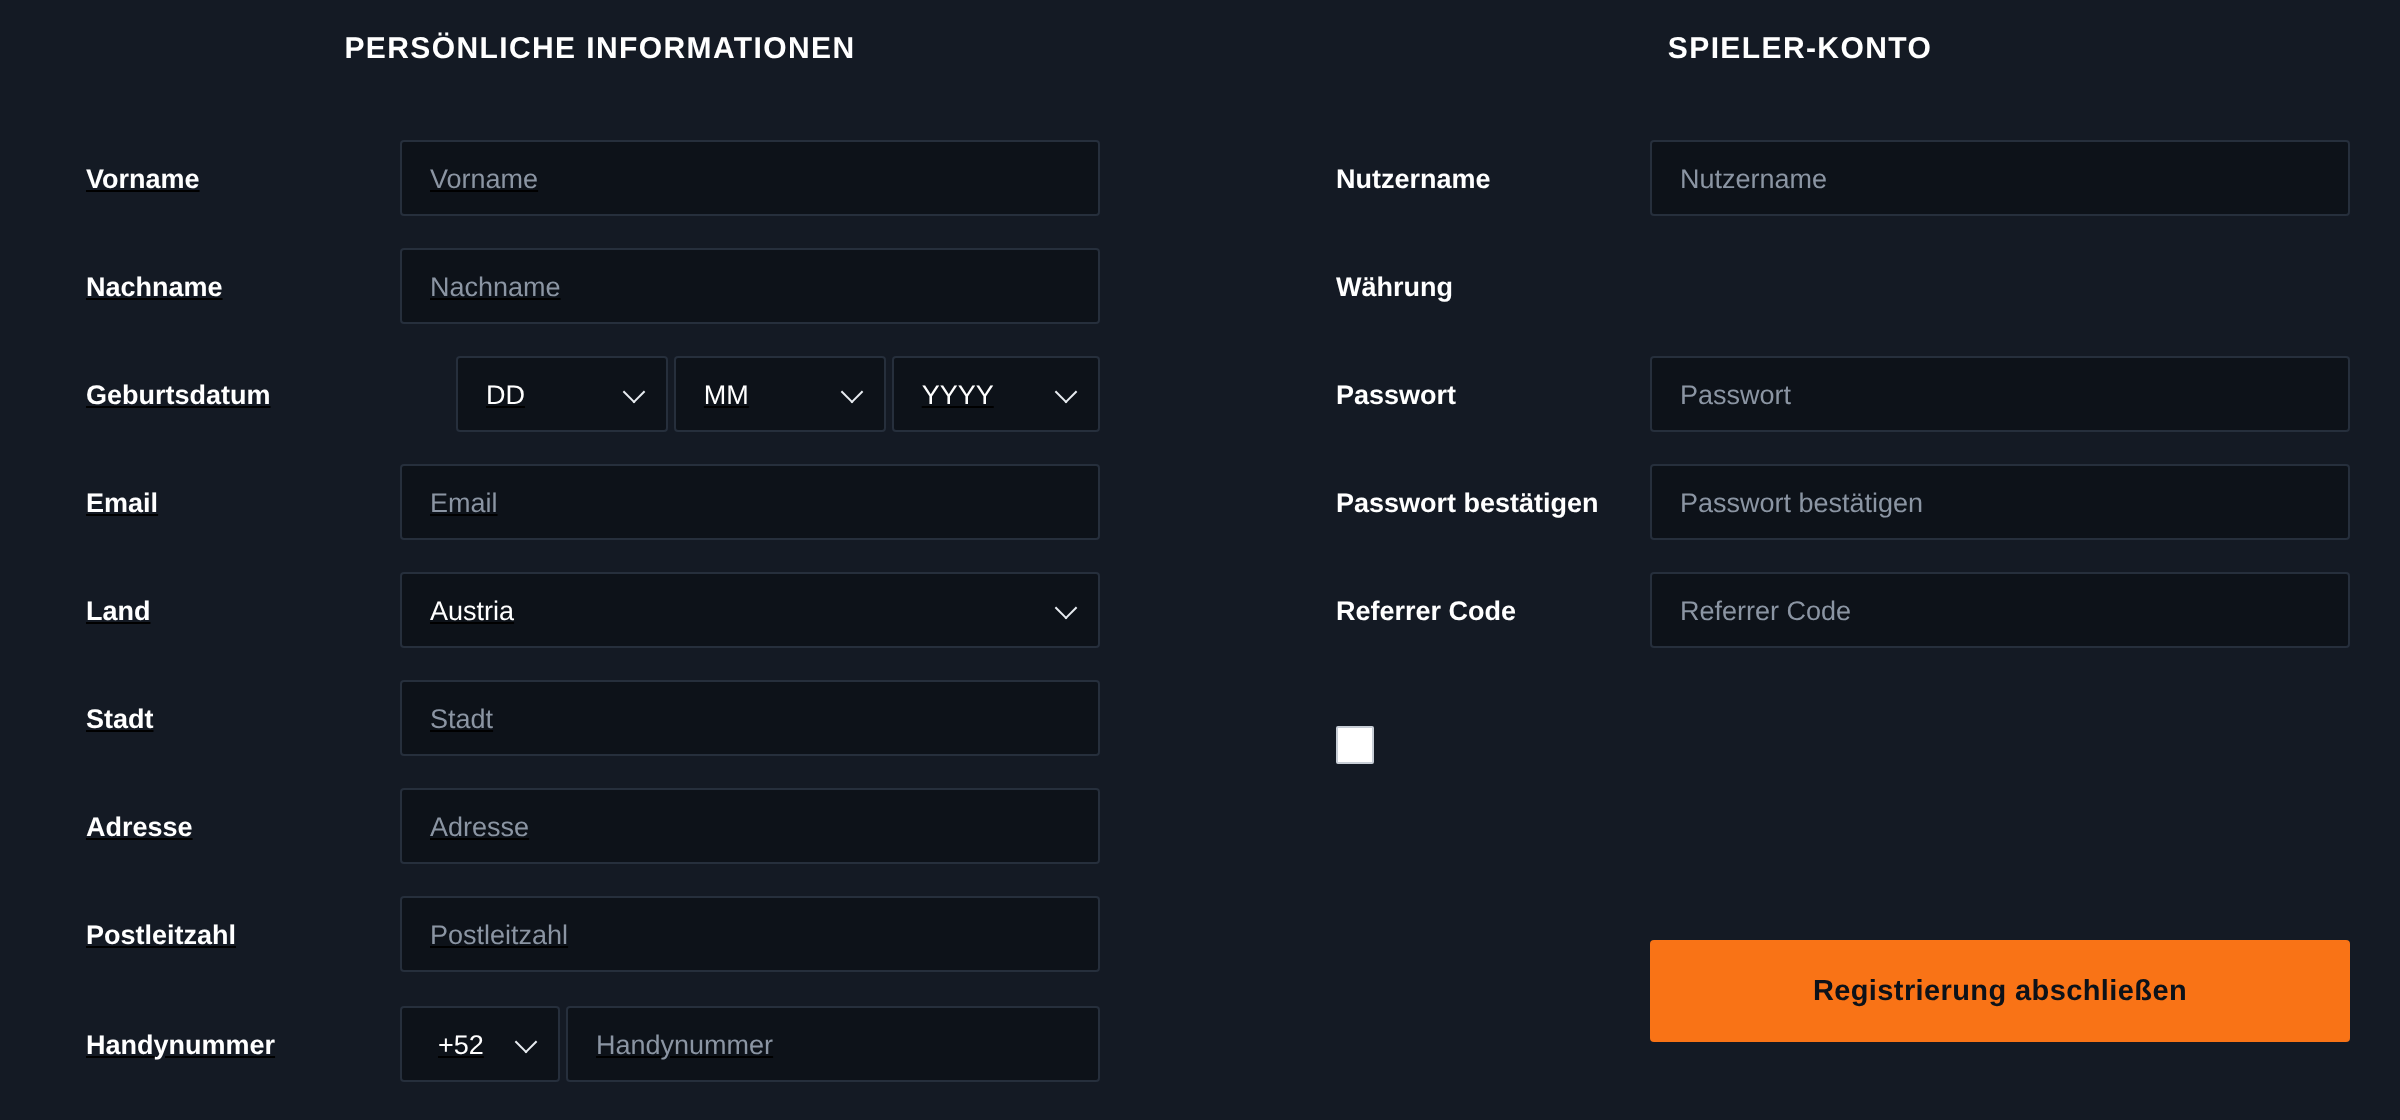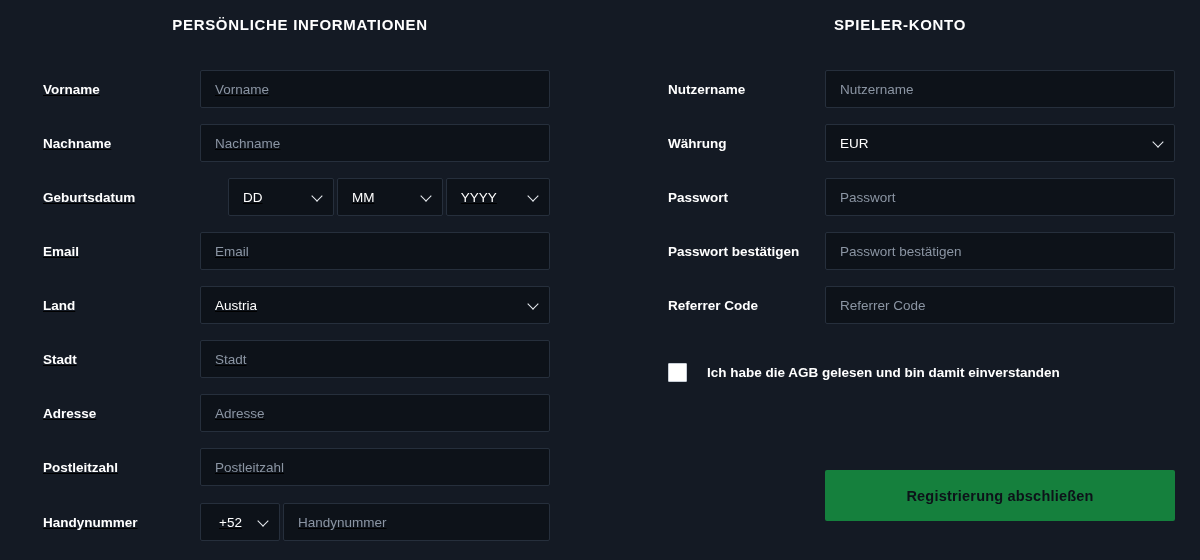--- a/index.html
+++ b/index.html
@@ -126,21 +126,21 @@
     white-space: nowrap;
   }
 
   
   .submit-btn {
     position: absolute;
     left: 825px;
     top: 470px;
     width: 350px;
     height: 51px;
-    background: #15803d;
+    background: #f97316;
     border: none;
     border-radius: 2px;
     color: #0d1219;
     font-size: 14.5px;
     font-weight: bold;
     font-family: "Liberation Sans", sans-serif;
     cursor: pointer;
     letter-spacing: 0.2px;
   }
 </style>
@@ -224,23 +224,20 @@
 
     <div class="row" style="top:70px">
       <div class="field-label">Nutzername</div>
       <div class="controls">
         <div class="inp full">Nutzername</div>
       </div>
     </div>
 
     <div class="row" style="top:124px">
       <div class="field-label">Währung</div>
-      <div class="controls">
-        <div class="inp sel full">EUR</div>
-      </div>
     </div>
 
     <div class="row" style="top:178px">
       <div class="field-label">Passwort</div>
       <div class="controls">
         <div class="inp full">Passwort</div>
       </div>
     </div>
 
     <div class="row" style="top:232px">
@@ -253,18 +250,17 @@
     <div class="row" style="top:286px">
       <div class="field-label">Referrer Code</div>
       <div class="controls">
         <div class="inp full">Referrer Code</div>
       </div>
     </div>
   </div>
 
   <div class="checkbox-row">
     <div class="checkbox"></div>
-    <div class="checkbox-label">Ich habe die AGB gelesen und bin damit einverstanden</div>
   </div>
 
   <button class="submit-btn">Registrierung abschließen</button>
 
 </div>
 
 </body></html>

